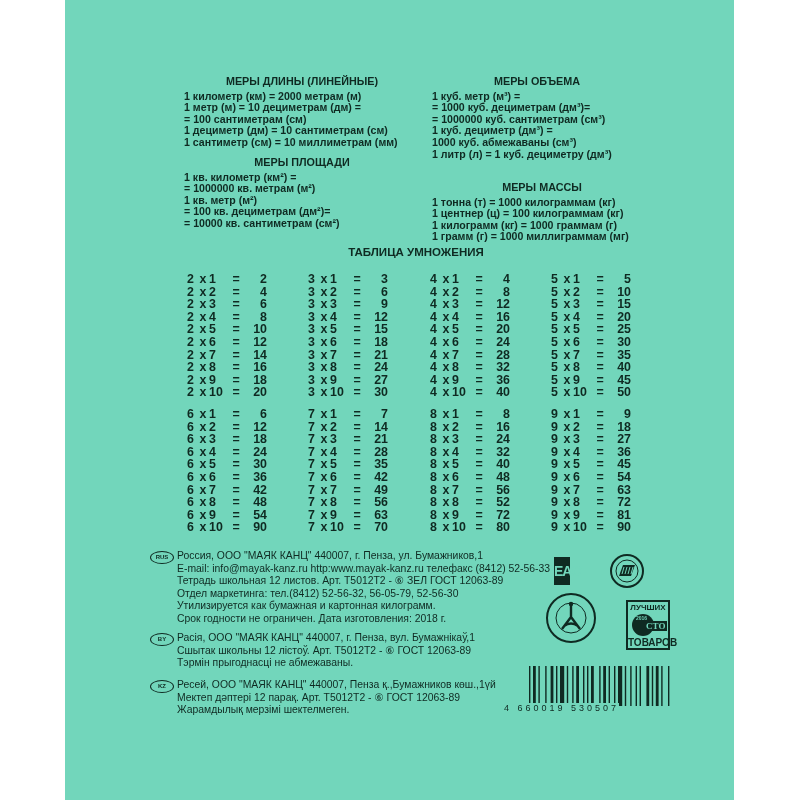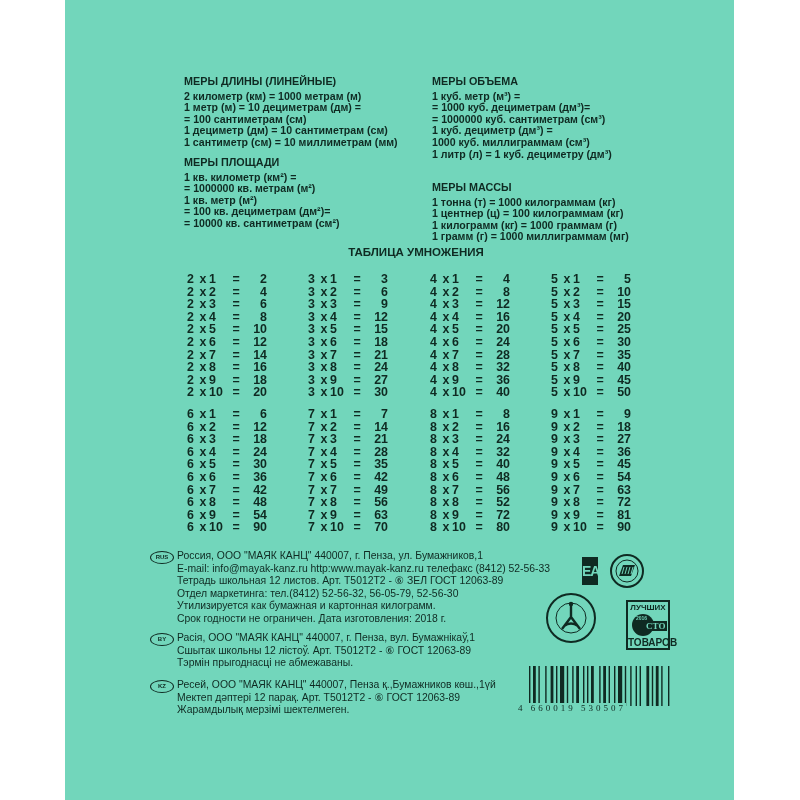--- a/index.html
+++ b/index.html
@@ -1,54 +1,54 @@
 <!DOCTYPE html>
 <html><head>
 <meta charset="utf-8">
 <style>
   html, body { margin:0; padding:0; }
   body { width:800px; height:800px; background:#ffffff; position:relative; overflow:hidden;
          font-family:"Liberation Sans", "DejaVu Sans", sans-serif; color:#12261f; }
   .cover { position:absolute; left:65px; top:0; width:669px; height:800px; background:#72d6bb; }
   .blk { position:absolute; font-weight:bold; font-size:10.6px; line-height:11.6px; color:#0f2a22; }
-  .blk .h { text-align:left; font-size:10.8px; margin-bottom:3px; }
+  .blk .h { text-align:center; font-size:10.8px; margin-bottom:3px; }
   .blk .l { white-space:nowrap; }
   .mt-title { position:absolute; left:0; width:800px; top:246px; text-align:center;
               font-weight:bold; font-size:11.5px; color:#0f2a22;padding-left:16px; }
   .col { position:absolute; font-weight:bold; font-size:12.4px; line-height:12.6px; color:#0f2a22; }
   .row { display:flex; white-space:nowrap; }
   .row .a { width:10px; }
   .row .x { width:12px; text-align:center; }
   .row .b { width:16px; }
   .row .e { width:22px; text-align:center; }
   .row .r { width:20px; text-align:right; }
   .foot { position:absolute; font-size:10.4px; line-height:12.6px; color:#0f2a22; white-space:nowrap; }
   .badge { position:absolute; width:22px; height:11px; border:1.3px solid #0f2a22; border-radius:50%;
            font-size:6px; line-height:11px; text-align:center; font-weight:bold; color:#0f2a22; }
-  .eac { position:absolute; left:582px; top:557px; width:16px; height:28px; background:#0f2a22; color:#72d6bb;
+  .eac { position:absolute; left:554px; top:557px; width:16px; height:28px; background:#0f2a22; color:#72d6bb;
          font-weight:bold; font-size:14px; line-height:28px; text-align:left; letter-spacing:-1px;
          font-family:"Liberation Sans Narrow","Liberation Sans",sans-serif; }
   .bookico { position:absolute; left:610px; top:554px; width:34px; height:34px; border:2px solid #0f2a22;
              border-radius:50%; box-sizing:border-box; }
   .stampL { position:absolute; left:546px; top:593px; width:50px; height:50px; border:2px solid #0f2a22; border-radius:50%; box-sizing:border-box; }
   .stampR { position:absolute; left:626px; top:600px; width:44px; height:50px; border:2px solid #0f2a22; box-sizing:border-box;
             font-weight:bold; color:#0f2a22; text-align:center; }
   .barcode { position:absolute; left:525px; top:664px; width:210px; height:50px; }
-  .bcnum { position:absolute; left:518px; top:703px; font-family:Liberation Serif, serif; font-size:9px;
+  .bcnum { position:absolute; left:504px; top:703px; font-family:Liberation Sans, sans-serif; font-size:9px;
            letter-spacing:3px; color:#0f2a22; background:#72d6bb; }
 </style>
 </head>
 <body>
 
 <div class="cover"></div>
 
 <div class="blk" style="left:184px;top:76px;width:236px;">
   <div class="h">МЕРЫ ДЛИНЫ (ЛИНЕЙНЫЕ)</div>
   <div id="length-lines">
-      <div class="l">2 километр (км) = 1000 метрам (м)</div>
+      <div class="l">1 километр (км) = 2000 метрам (м)</div>
       <div class="l">1 метр (м) = 10 дециметрам (дм) =</div>
       <div class="l">= 100 сантиметрам (см)</div>
       <div class="l">1 дециметр (дм) = 10 сантиметрам (см)</div>
       <div class="l">1 сантиметр (см) = 10 миллиметрам (мм)</div>
     </div>
 </div>
 
 <div class="blk" style="left:184px;top:157px;width:236px;">
   <div class="h">МЕРЫ ПЛОЩАДИ</div>
   <div id="area-lines">
@@ -60,21 +60,21 @@
     </div>
 </div>
 
 <div class="blk" style="left:432px;top:76px;width:210px;">
   <div class="h">МЕРЫ ОБЪЕМА</div>
   <div id="volume-lines">
       <div class="l">1 куб. метр (м³) =</div>
       <div class="l">= 1000 куб. дециметрам (дм³)=</div>
       <div class="l">= 1000000 куб. сантиметрам (см³)</div>
       <div class="l">1 куб. дециметр (дм³) =</div>
-      <div class="l">1000 куб. миллиграммам (см³)</div>
+      <div class="l">1000 куб. абмежаваны (см³)</div>
       <div class="l">1 литр (л) = 1 куб. дециметру (дм³)</div>
     </div>
 </div>
 
 <div class="blk" style="left:432px;top:182px;width:220px;">
   <div class="h">МЕРЫ МАССЫ</div>
   <div id="mass-lines">
       <div class="l">1 тонна (т) = 1000 килограммам (кг)</div>
       <div class="l">1 центнер (ц) = 100 килограммам (кг)</div>
       <div class="l">1 килограмм (кг) = 1000 граммам (г)</div>

